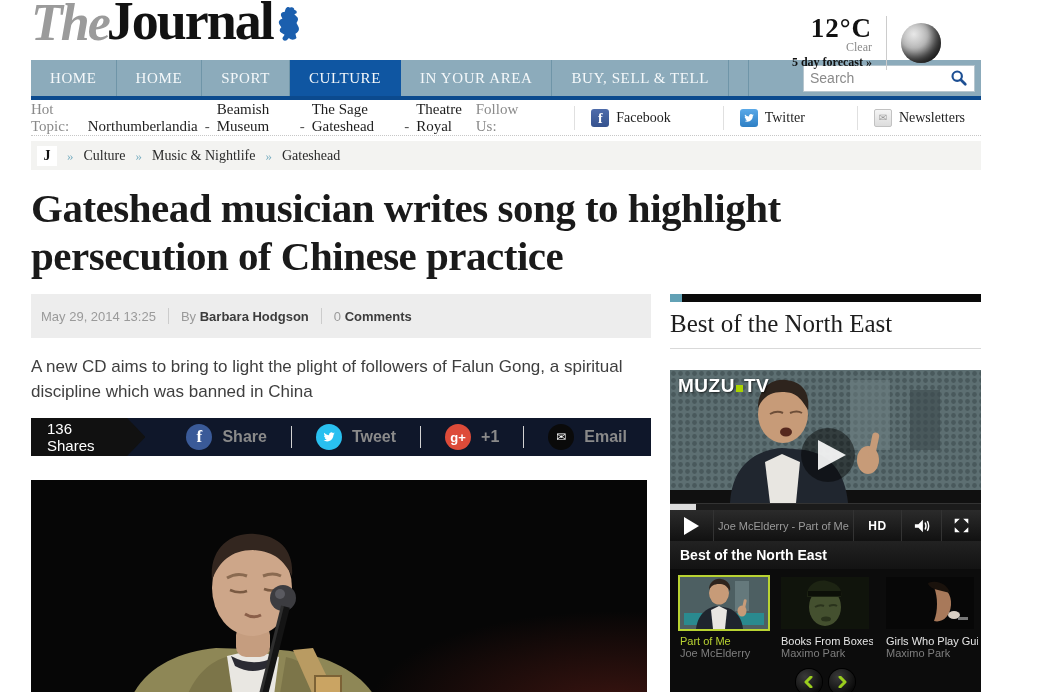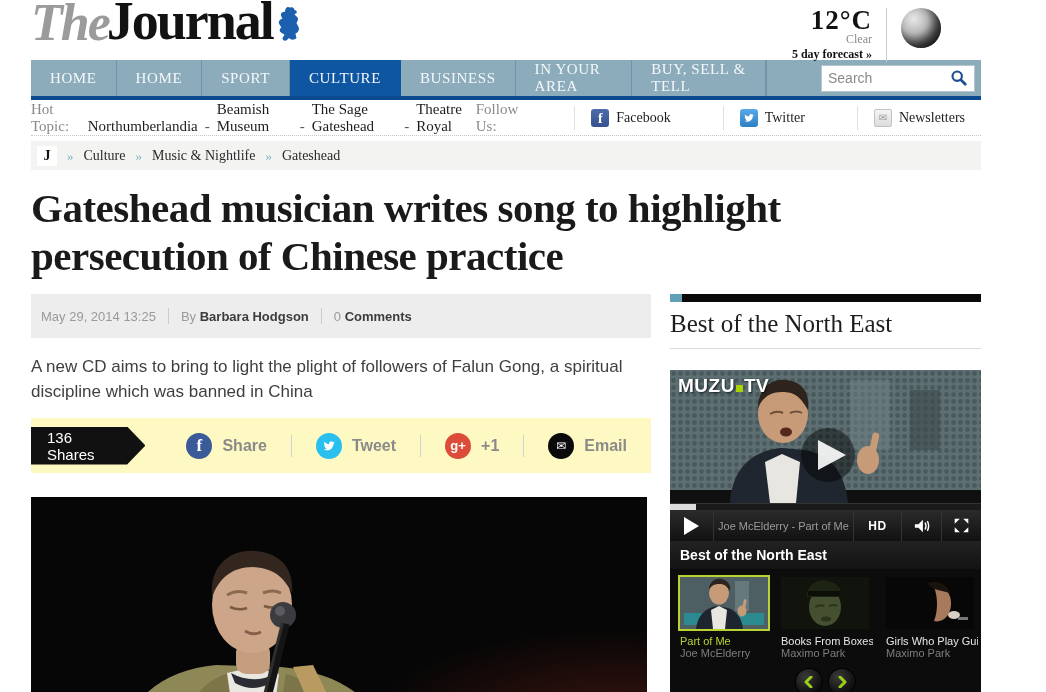--- a/index.html
+++ b/index.html
@@ -10,40 +10,40 @@
   .content { width:950px; margin-left:31px; }
 
   
   .header { position:relative; height:60px; }
   .logo { position:absolute; left:0; top:-10px; display:flex; align-items:flex-end; cursor:pointer; }
   .logo .the { font-family:"Liberation Serif", serif; font-style:italic; font-weight:bold;
     font-size:52px; color:#9b9b9b; letter-spacing:-2px; }
   .logo .journal { font-family:"Liberation Serif", serif; font-weight:bold;
     font-size:54px; color:#121212; letter-spacing:-2px; margin-left:-2px; }
   .logo svg { margin-left:4px; margin-bottom:10px; }
-  .weather { position:absolute; right:40px; top:8px; display:flex; align-items:flex-start; }
+  .weather { position:absolute; right:40px; top:16px; display:flex; align-items:center; }
   .weather-text { text-align:right; padding-right:14px; border-right:1px solid #ccc; }
   .weather-temp { font-family:"Liberation Serif", serif; font-weight:bold; font-size:27px;
     color:#111; line-height:24px; letter-spacing:1px; }
   .weather-cond { font-family:"Liberation Serif", serif; font-size:12px; color:#8a8a8a; }
   .weather-fc { font-family:"Liberation Serif", serif; font-size:12px; font-weight:bold; color:#111; cursor:pointer; }
   .moon { width:40px; height:40px; border-radius:50%; margin-left:14px;
     background:radial-gradient(circle at 32% 28%, #e8e8e8 0%, #b9b9b9 35%, #6f6f6f 62%, #222 90%);
     box-shadow:inset -6px -6px 10px rgba(0,0,0,.55); }
 
   
   .nav { width:950px; height:40px; background:#8cabbb; display:flex; align-items:stretch;
     border-bottom:4px solid #0b4a8e; }
   .nav-tab { display:flex; align-items:center; padding:0 19px; cursor:pointer;
     font-family:"Liberation Serif", serif; font-size:15px; letter-spacing:.6px; color:#f4f8fa;
     border-right:1px solid #6f95a8; }
   .nav-tab.active { background:#0f56a2; border-right-color:#0f56a2; }
   .nav-search-zone { margin-left:auto; display:flex; align-items:center;
     border-left:1px solid #6f95a8; padding:0 6px 0 54px; }
-  .search-box { width:154px; height:27px; background:#fff; border:1px solid #b7c6ce;
+  .search-box { width:172px; height:27px; background:#fff; border:1px solid #b7c6ce;
     display:flex; align-items:center; padding:0 6px; }
   .search-box input { border:none; outline:none; flex:1; font-size:14px; color:#444;
     font-family:"Liberation Sans", sans-serif; min-width:0; background:transparent; }
   .search-box input::placeholder { color:#8a8a8a; }
 
   
   .topic-row { width:950px; height:36px; display:flex; align-items:flex-end;
     border-bottom:1px dotted #c7c7c7; font-family:"Liberation Serif", serif; font-size:15px; }
   .topic-label { color:#8a8a8a; margin-right:12px; }
   .topic-link { color:#1d1d1d; cursor:pointer; }
@@ -79,21 +79,21 @@
   .col-right { width:311px; margin-left:19px; }
 
   
   .byline-bar { background:#ededed; height:44px; display:flex; align-items:center;
     font-size:13px; color:#9a9a9a; padding:0 10px; margin-top:4px; }
   .byline-sep { width:1px; height:16px; background:#ccc; margin:0 12px; }
   .byline-author b, .byline-comments b { color:#3c3c3c; }
   .standfirst { font-size:17px; color:#3f3f3f; line-height:25px; margin:16px 0 14px 0; max-width:600px; }
 
   
-  .share-bar { background:#fef9c3; height:55px; display:flex; align-items:center;justify-content:space-between; }
+  .share-bar { background:#0f172a; height:38px; display:flex; align-items:center;justify-content:space-between; }
   .share-badge { background:#111; color:#fff; height:38px; display:flex; align-items:center;
     padding:0 26px 0 16px; font-size:15px;
     clip-path:polygon(0 0, 84% 0, 100% 50%, 84% 100%, 0 100%); }
   .share-item { display:flex; align-items:center; gap:10px; padding:0 24px; height:22px;
     border-right:1px solid #d2d2d2; cursor:pointer; }
   .share-item:last-child { border-right:none; }
   .share-item .lbl { font-size:16px; color:#8a8a8a;font-weight:bold; }
   .circ { width:26px; height:26px; border-radius:50%; display:flex; align-items:center;
     justify-content:center; color:#fff; }
   .circ.fb { background:#3a5a98; font-family:"Liberation Serif", serif; font-weight:bold; font-size:17px; }
@@ -163,21 +163,20 @@
         </div>
         <div class="moon"></div>
       </div>
     </div>
 
     <div class="nav">
       <div class="nav-tab">HOME</div>
       <div class="nav-tab">HOME</div>
       <div class="nav-tab">SPORT</div>
       <div class="nav-tab active">CULTURE</div>
-      <div class="nav-tab">BUSINESS</div>
       <div class="nav-tab">IN YOUR AREA</div>
       <div class="nav-tab">BUY, SELL &amp; TELL</div>
       <div class="nav-search-zone">
         <div class="search-box">
           <input type="text" placeholder="Search" style="">
           <svg width="18" height="18" viewBox="0 0 20 20">
             <circle cx="8" cy="8" r="5.2" fill="none" stroke="#1d4f93" stroke-width="2.4"></circle>
             <line x1="12" y1="12" x2="17" y2="17" stroke="#1d4f93" stroke-width="3" stroke-linecap="round"></line>
           </svg>
         </div>

